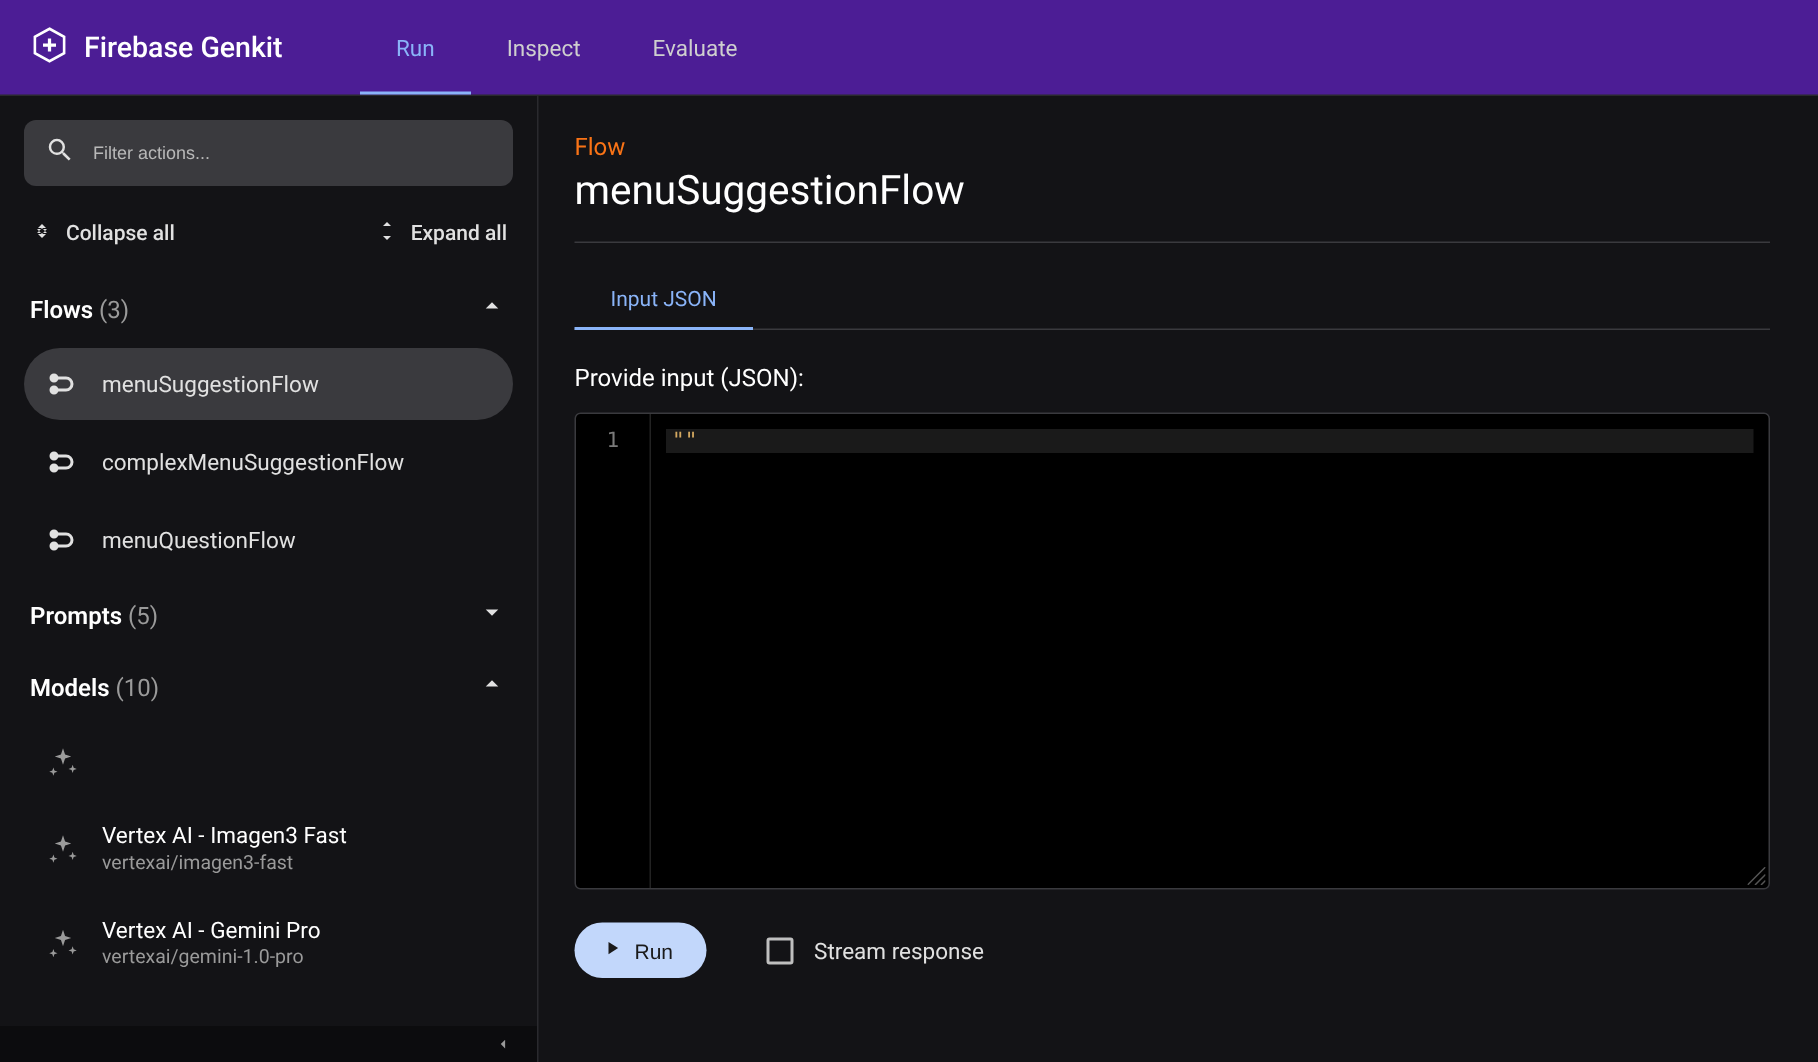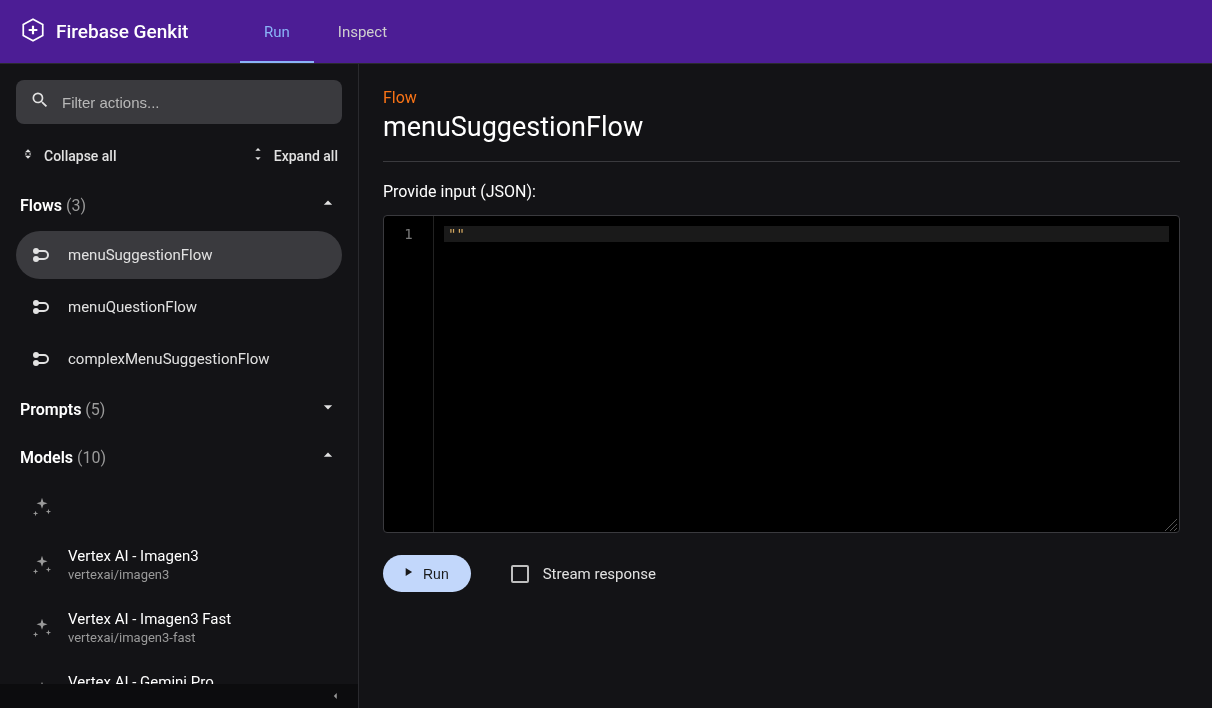--- a/index.html
+++ b/index.html
@@ -92,21 +92,21 @@
       align-items: center;
       padding: 10px 14px;
       gap: 12px;
       margin-bottom: 14px;
     }
     .search-input {
       background: transparent;
       border: none;
       outline: none;
       color: #e1e1e1;
-      font-size: 15px;
+      font-size: 12px;
       width: 100%;
     }
     .search-input::placeholder {
       color: #b8b8b8;
     }
     .collapse-row {
       display: flex;
       justify-content: space-between;
       padding: 8px 4px 16px;
     }
@@ -313,20 +313,23 @@
     </span>
     <span class="brand-text">Firebase Genkit</span>
   </div>
   <div class="nav-tabs">
     <div class="nav-tab active">
         <span>Run</span>
       </div>
     <div class="nav-tab">
         <span>Inspect</span>
       </div>
+    <div class="nav-tab">
+        <span>Evaluate</span>
+      </div>
   </div>
 </div>
 
 <div class="body-wrap">
   <div class="sidebar">
     <div class="search-wrap">
       <span>
         <svg width="20" height="20" viewBox="0 0 24 24" fill="#e1e1e1">
             <path d="M15.5 14h-.79l-.28-.27A6.471 6.471 0 0016 9.5 6.5 6.5 0 109.5 16c1.61 0 3.09-.59 4.23-1.57l.27.28v.79l5 4.99L20.49 19l-4.99-5zm-6 0C7.01 14 5 11.99 5 9.5S7.01 5 9.5 5 14 7.01 14 9.5 11.99 14 9.5 14z"></path>
           </svg>
@@ -374,31 +377,31 @@
       <span class="item-label">menuSuggestionFlow</span>
     </div>
     <div class="list-item">
       <span class="flow-icon">
         <svg width="24" height="24" viewBox="0 0 24 24" fill="none" stroke="#e1e1e1" stroke-width="2">
             <circle cx="6" cy="8" r="2" fill="#e1e1e1"></circle>
             <path d="M8 8 h6 a4 4 0 0 1 4 4 v0 a4 4 0 0 1 -4 4 h-6"></path>
             <circle cx="6" cy="16" r="2" fill="#e1e1e1"></circle>
           </svg>
       </span>
-      <span class="item-label">menuQuestionFlow</span>
+      <span class="item-label">complexMenuSuggestionFlow</span>
     </div>
     <div class="list-item">
       <span class="flow-icon">
         <svg width="24" height="24" viewBox="0 0 24 24" fill="none" stroke="#e1e1e1" stroke-width="2">
             <circle cx="6" cy="8" r="2" fill="#e1e1e1"></circle>
             <path d="M8 8 h6 a4 4 0 0 1 4 4 v0 a4 4 0 0 1 -4 4 h-6"></path>
             <circle cx="6" cy="16" r="2" fill="#e1e1e1"></circle>
           </svg>
       </span>
-      <span class="item-label">complexMenuSuggestionFlow</span>
+      <span class="item-label">menuQuestionFlow</span>
     </div>
 
     <div class="section-header">
       <span class="section-title"><span>Prompts</span> <span class="section-count">(5)</span></span>
       <span class="chevron">
         <svg width="20" height="20" viewBox="0 0 24 24" fill="#e1e1e1">
             <path d="M7 10l5 5 5-5H7z"></path>
           </svg>
       </span>
     </div>
@@ -419,59 +422,51 @@
           </svg>
       </span>
     </div>
     <div class="list-item">
       <span class="model-icon">
         <svg width="22" height="22" viewBox="0 0 24 24" fill="#9a9a9a">
             <path d="M12 2l1.5 4.5L18 8l-4.5 1.5L12 14l-1.5-4.5L6 8l4.5-1.5L12 2zM19 14l.75 2.25L22 17l-2.25.75L19 20l-.75-2.25L16 17l2.25-.75L19 14zM5 16l.75 2.25L8 19l-2.25.75L5 22l-.75-2.25L2 19l2.25-.75L5 16z"></path>
           </svg>
       </span>
       <div class="model-label-wrap">
-        <span class="model-name">Vertex AI - Imagen3</span>
-        <span class="model-id">vertexai/imagen3</span>
+        <span class="model-name">Vertex AI - Imagen3 Fast</span>
+        <span class="model-id">vertexai/imagen3-fast</span>
       </div>
     </div>
     <div class="list-item">
       <span class="model-icon">
         <svg width="22" height="22" viewBox="0 0 24 24" fill="#9a9a9a">
             <path d="M12 2l1.5 4.5L18 8l-4.5 1.5L12 14l-1.5-4.5L6 8l4.5-1.5L12 2zM19 14l.75 2.25L22 17l-2.25.75L19 20l-.75-2.25L16 17l2.25-.75L19 14zM5 16l.75 2.25L8 19l-2.25.75L5 22l-.75-2.25L2 19l2.25-.75L5 16z"></path>
           </svg>
       </span>
       <div class="model-label-wrap">
-        <span class="model-name">Vertex AI - Imagen3 Fast</span>
-        <span class="model-id">vertexai/imagen3-fast</span>
-      </div>
-    </div>
-    <div class="list-item">
-      <span class="model-icon">
-        <svg width="22" height="22" viewBox="0 0 24 24" fill="#9a9a9a">
-            <path d="M12 2l1.5 4.5L18 8l-4.5 1.5L12 14l-1.5-4.5L6 8l4.5-1.5L12 2zM19 14l.75 2.25L22 17l-2.25.75L19 20l-.75-2.25L16 17l2.25-.75L19 14zM5 16l.75 2.25L8 19l-2.25.75L5 22l-.75-2.25L2 19l2.25-.75L5 16z"></path>
-          </svg>
-      </span>
-      <div class="model-label-wrap">
         <span class="model-name">Vertex AI - Gemini Pro</span>
         <span class="model-id">vertexai/gemini-1.0-pro</span>
       </div>
     </div>
 
     <div class="sidebar-collapse-tab">
       <svg width="14" height="14" viewBox="0 0 24 24" fill="#9a9a9a">
           <path d="M15 7l-5 5 5 5V7z"></path>
         </svg>
     </div>
   </div>
 
   <div class="main">
     <div class="breadcrumb">Flow</div>
     <div class="page-title">menuSuggestionFlow</div>
     <div class="divider"></div>
 
+    <div class="sub-tabs">
+      <div class="sub-tab"><span>Input JSON</span></div>
+    </div>
 
     <div class="input-label">Provide input (JSON):</div>
 
     <div class="code-editor">
       <div class="gutter">
         <div>1</div>
       </div>
       <div class="code-content">
         <span class="code-line">""</span>
       </div>

